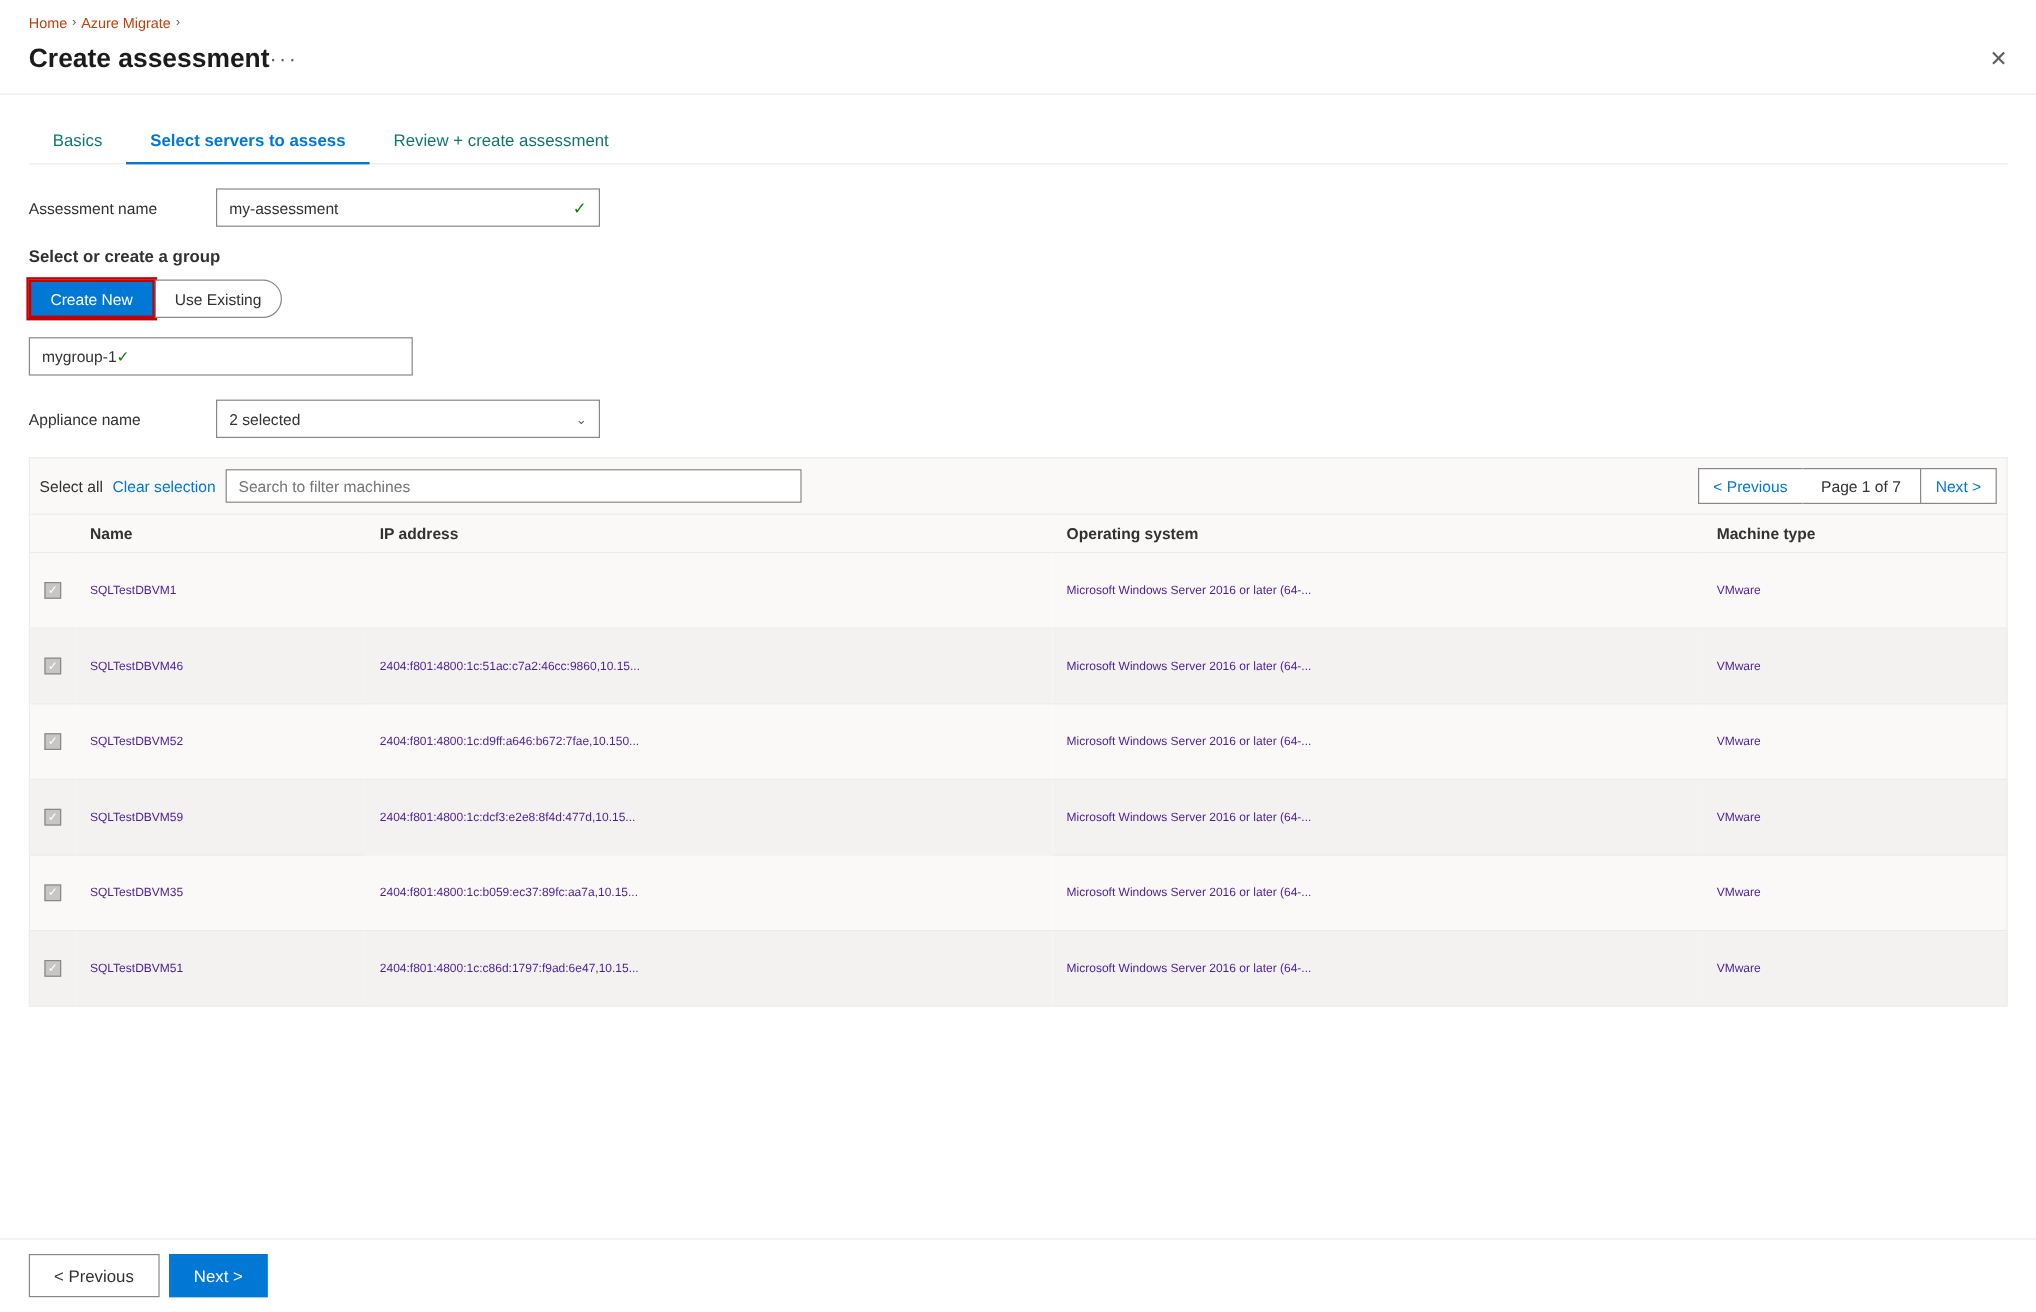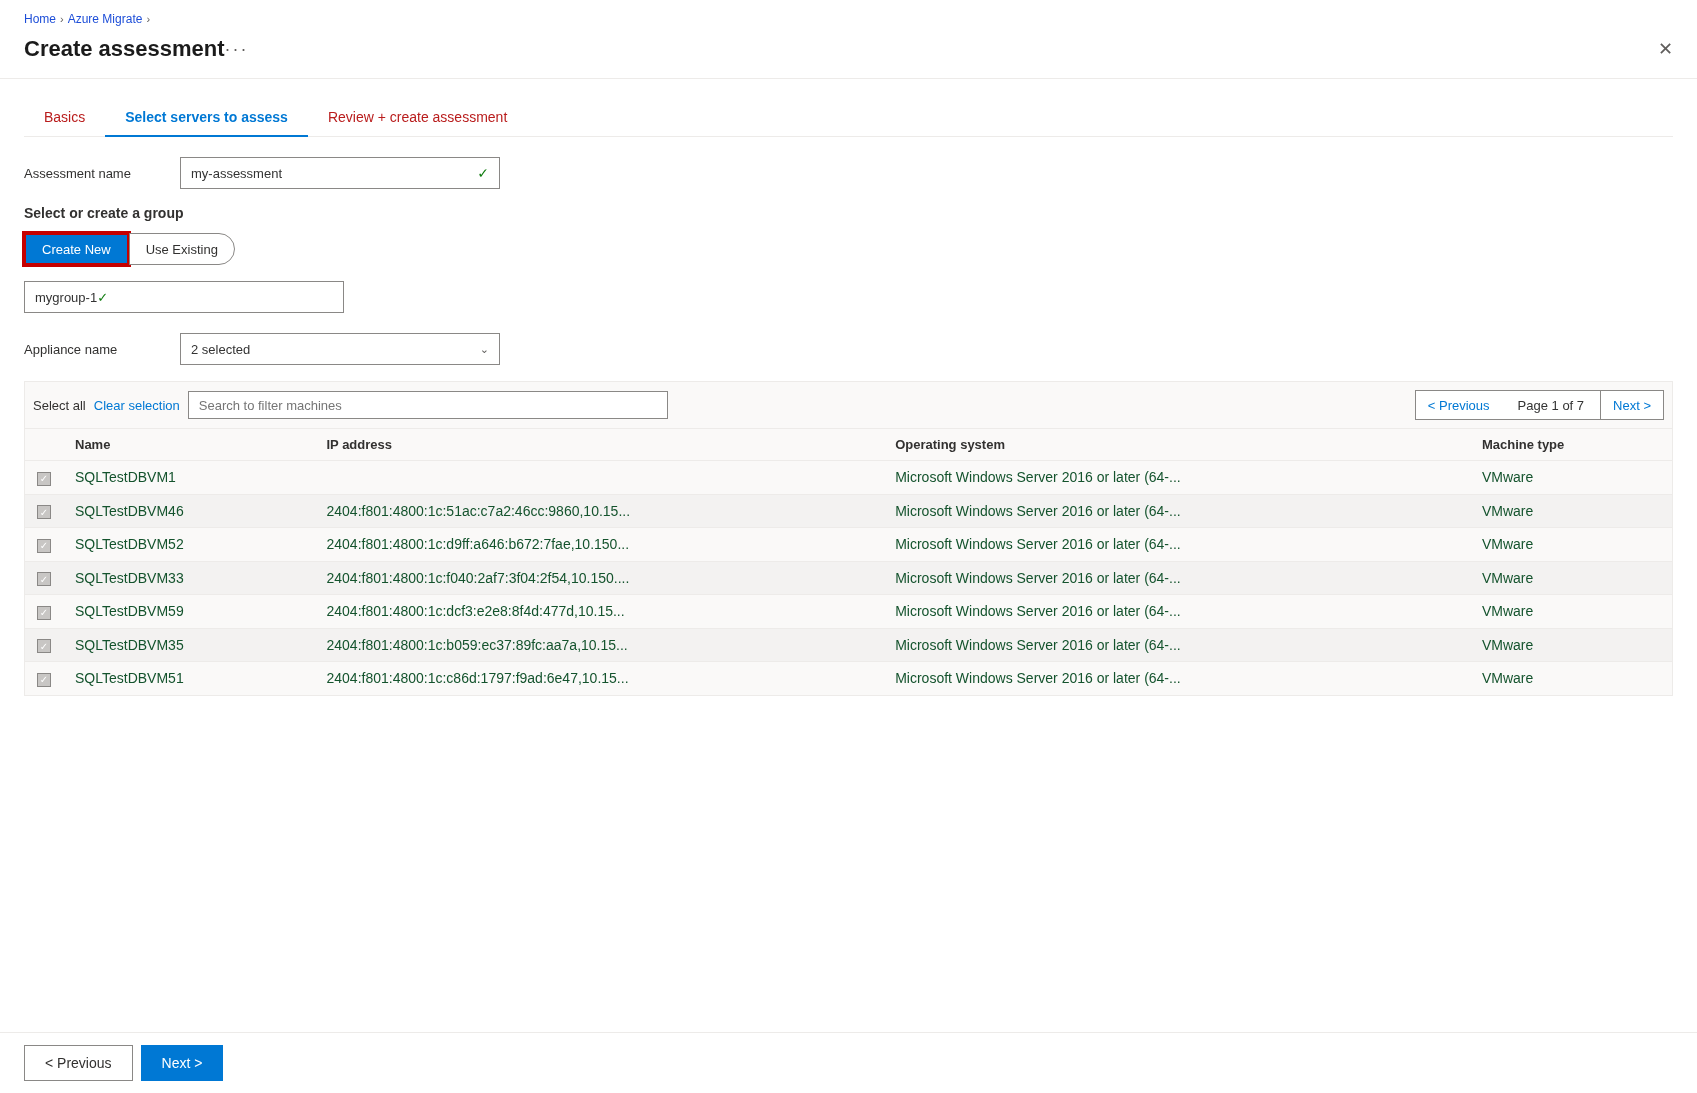--- a/index.html
+++ b/index.html
@@ -27,21 +27,21 @@
       padding: 12px 24px 4px 24px;
       font-size: 12px;
       color: #0078d4;
       gap: 4px;
     }
     .breadcrumb-sep {
       color: #605e5c;
       font-size: 11px;
     }
     .breadcrumb-link {
-      color: #1d4ed8;
+      color: #c2410c;
       cursor: pointer;
       text-decoration: none;
     }
 
     
     .page-header {
       display: flex;
       align-items: center;
       justify-content: space-between;
       padding: 6px 24px 16px 24px;
@@ -82,21 +82,21 @@
     .tabs {
       display: flex;
       gap: 0;
       border-bottom: 1px solid #edebe9;
       margin-bottom: 20px;
     }
     .tab {
       padding: 10px 20px;
       font-size: 14px;
       cursor: pointer;
-      color: #b91c1c;
+      color: #0f766e;
       border-bottom: 2px solid transparent;
       margin-bottom: -1px;
     }
     .tab.active {
       color: #0078d4;
       border-bottom: 2px solid #0078d4;
       font-weight: 600;
     }
 
     
@@ -297,23 +297,23 @@
       font-size: 13px;
     }
     .data-table tbody tr {
       border-bottom: 1px solid #edebe9;
       background: #f3f2f1;
     }
     .data-table tbody tr:nth-child(odd) {
       background: #faf9f8;
     }
     .data-table tbody td {
-      padding: 8px 12px;
-      color: #14532d;
-      font-size: 14px;
+      padding: 24px 12px;
+      color: #4c1d95;
+      font-size: 10px;
     }
     .checkbox-cell {
       width: 36px;
     }
     .cb {
       width: 14px;
       height: 14px;
       border: 1px solid #8a8886;
       background: #c8c6c4;
       display: inline-flex;
@@ -467,29 +467,20 @@
       </td>
       <td>SQLTestDBVM52</td>
       <td class="truncate">2404:f801:4800:1c:d9ff:a646:b672:7fae,10.150...</td>
       <td>Microsoft Windows Server 2016 or later (64-...</td>
       <td>VMware</td>
     </tr>
           <tr>
       <td class="checkbox-cell">
         <div class="cb cb-checked"></div>
       </td>
-      <td>SQLTestDBVM33</td>
-      <td class="truncate">2404:f801:4800:1c:f040:2af7:3f04:2f54,10.150....</td>
-      <td>Microsoft Windows Server 2016 or later (64-...</td>
-      <td>VMware</td>
-    </tr>
-          <tr>
-      <td class="checkbox-cell">
-        <div class="cb cb-checked"></div>
-      </td>
       <td>SQLTestDBVM59</td>
       <td class="truncate">2404:f801:4800:1c:dcf3:e2e8:8f4d:477d,10.15...</td>
       <td>Microsoft Windows Server 2016 or later (64-...</td>
       <td>VMware</td>
     </tr>
           <tr>
       <td class="checkbox-cell">
         <div class="cb cb-checked"></div>
       </td>
       <td>SQLTestDBVM35</td>

